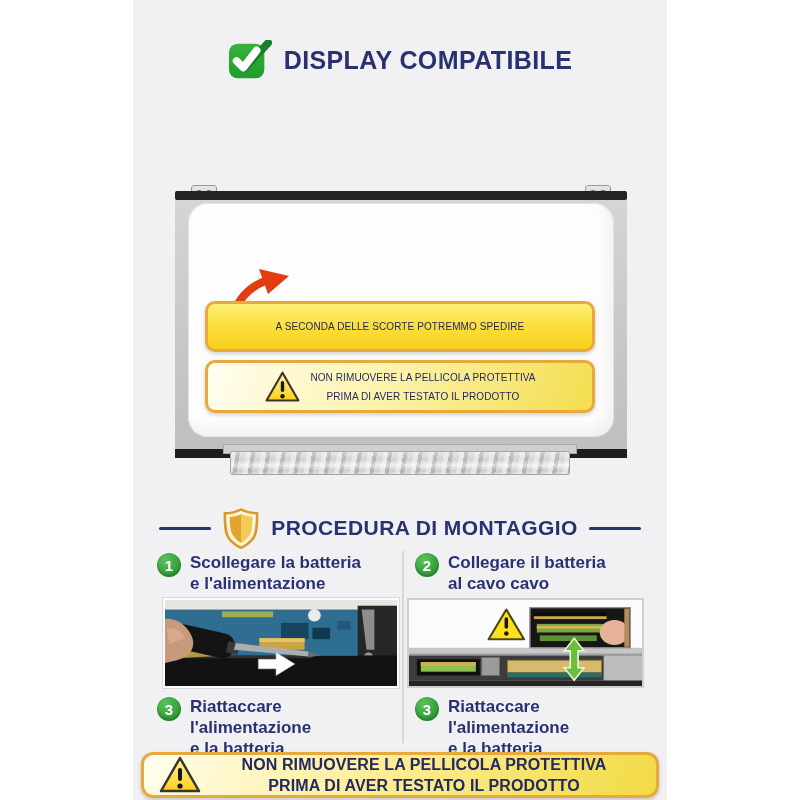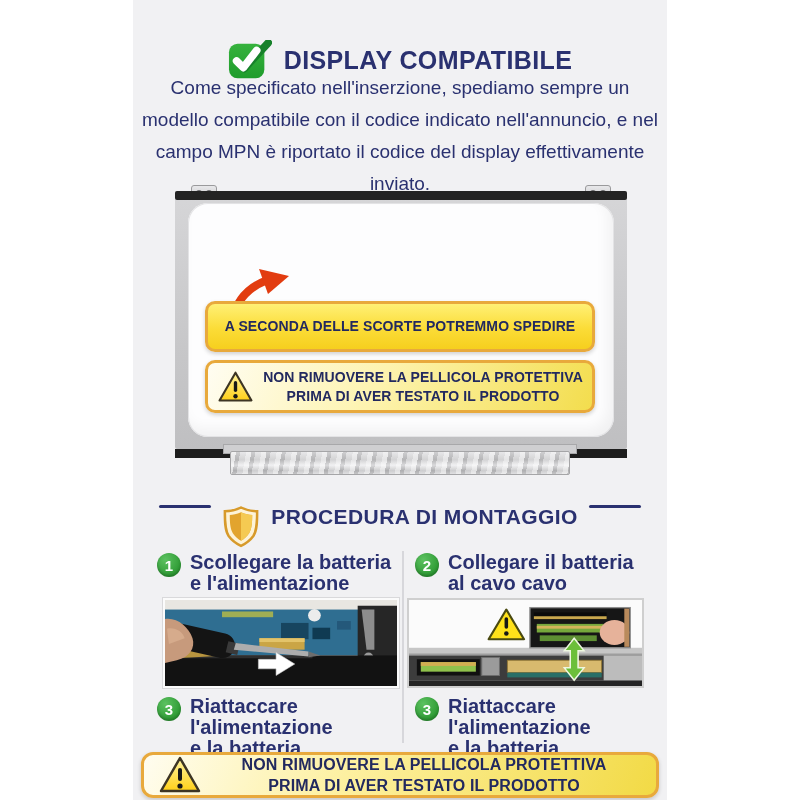--- a/index.html
+++ b/index.html
@@ -34,41 +34,41 @@
   .foil { position:absolute; left:97px; top:266px; width:340px; height:24px; border-radius:2px;
           background:
             repeating-linear-gradient(100deg, rgba(255,255,255,.55) 0 5px, rgba(0,0,0,.08) 5px 9px, rgba(255,255,255,.25) 9px 15px),
             linear-gradient(180deg,#e0e0e2 0%,#c4c4c6 35%,#ececee 60%,#bdbdbf 85%,#d6d6d8 100%);
           border:1px solid #a5a5a7; }
   .red-arrow { position:absolute; left:88px; top:82px; width:74px; height:58px; }
 
   .note-box { position:absolute; left:72px; width:390px; border:3px solid #e8a93c; border-radius:10px;
               box-shadow:0 2px 4px rgba(0,0,0,.18); color:#22295f; text-align:center;
               display:flex; align-items:center; justify-content:center; }
-  .note-box .lines { font-size:14px; font-weight:700; line-height:19px; letter-spacing:.1px; }
+  .note-box .lines { font-size:10px; font-weight:400; line-height:19px; letter-spacing:.1px; }
   .note-stock { top:116px; height:51px; background:linear-gradient(180deg,#fff075 0%,#fbdc37 55%,#f6cf1e 100%); }
   .note-film  { top:175px; height:53px; gap:9px;
                 background:linear-gradient(115deg,#fffdf2 0%,#fdf3ae 45%,#f3dd4d 100%); }
   .warn-tri-sm { width:37px; height:34px; flex:0 0 auto; }
 
   
   .proc-header { position:absolute; top:505px; left:0; width:100%; height:46px;
-                 display:flex; align-items:flex-start; justify-content:center; gap:11px; }
+                 display:flex; align-items:center; justify-content:center; gap:11px; }
   .proc-header .rule { width:52px; height:3px; background:#2a3170; border-radius:2px; }
   .proc-header h2 { font-size:21px; font-weight:700; color:#2a3170; letter-spacing:.4px; white-space:nowrap; }
   .shield-icon { width:38px; height:43px; flex:0 0 auto; }
 
   
   .col-divider { position:absolute; left:269px; top:551px; width:2px; height:192px; background:#d7d7db; }
   .step { position:absolute; display:flex; gap:9px; align-items:flex-start; width:245px; }
   .step-num { width:24px; height:24px; border-radius:50%; flex:0 0 auto; margin-top:1px;
               background:radial-gradient(circle at 35% 28%, #5cc160, #2d9a33 72%);
               box-shadow:inset 0 -2px 3px rgba(0,0,0,.22);
               color:#fff; font-size:15px; font-weight:700; display:flex; align-items:center; justify-content:center; }
-  .step-text { font-size:20px; line-height:21px; font-weight:700; color:#2a3170; }
+  .step-text { font-size:17px; line-height:21px; font-weight:700; color:#2a3170; }
   .s1 { left:24px; top:552px; } .s2 { left:282px; top:552px; }
   .s3l { left:24px; top:696px; } .s3r { left:282px; top:696px; }
 
   .photo { position:absolute; top:598px; height:90px; background:#fff; }
   .photo-left  { left:30px;  width:236px; border:2px solid #fbfbfb; box-shadow:0 0 0 1px #d9d9db; }
   .photo-right { left:274px; width:237px; border:2px solid #cfcfcf; }
   .photo svg { display:block; width:100%; height:100%; }
 
   
   .footer-box { position:absolute; left:8px; top:752px; width:518px; height:46px;
@@ -94,21 +94,20 @@
               <stop offset="1" stop-color="#1f9c2c"></stop>
           </linearGradient>
         </defs>
         <rect x="1" y="3" width="37" height="36" rx="9" fill="url(#gchk)"></rect>
         <path d="M10 22 L17 29 L42 2" stroke="#17812a" stroke-width="8" fill="none" stroke-linecap="round" stroke-linejoin="round"></path>
         <path d="M9 21 L16 28 L30 10" stroke="#ffffff" stroke-width="8" fill="none" stroke-linecap="round" stroke-linejoin="round"></path>
       </svg>
       <h1>DISPLAY COMPATIBILE</h1>
     </div>
 
-    <p class="intro">Come specificato nell'inserzione, spediamo sempre un modello compatibile con il codice indicato nell'annuncio, e nel campo MPN è riportato il codice del display effettivamente inviato.</p>
 
     <div class="panel-scene">
       <div class="bracket b-left">
           <i></i>
           <i></i>
         </div>
       <div class="bracket b-right">
           <i></i>
           <i></i>
         </div>

